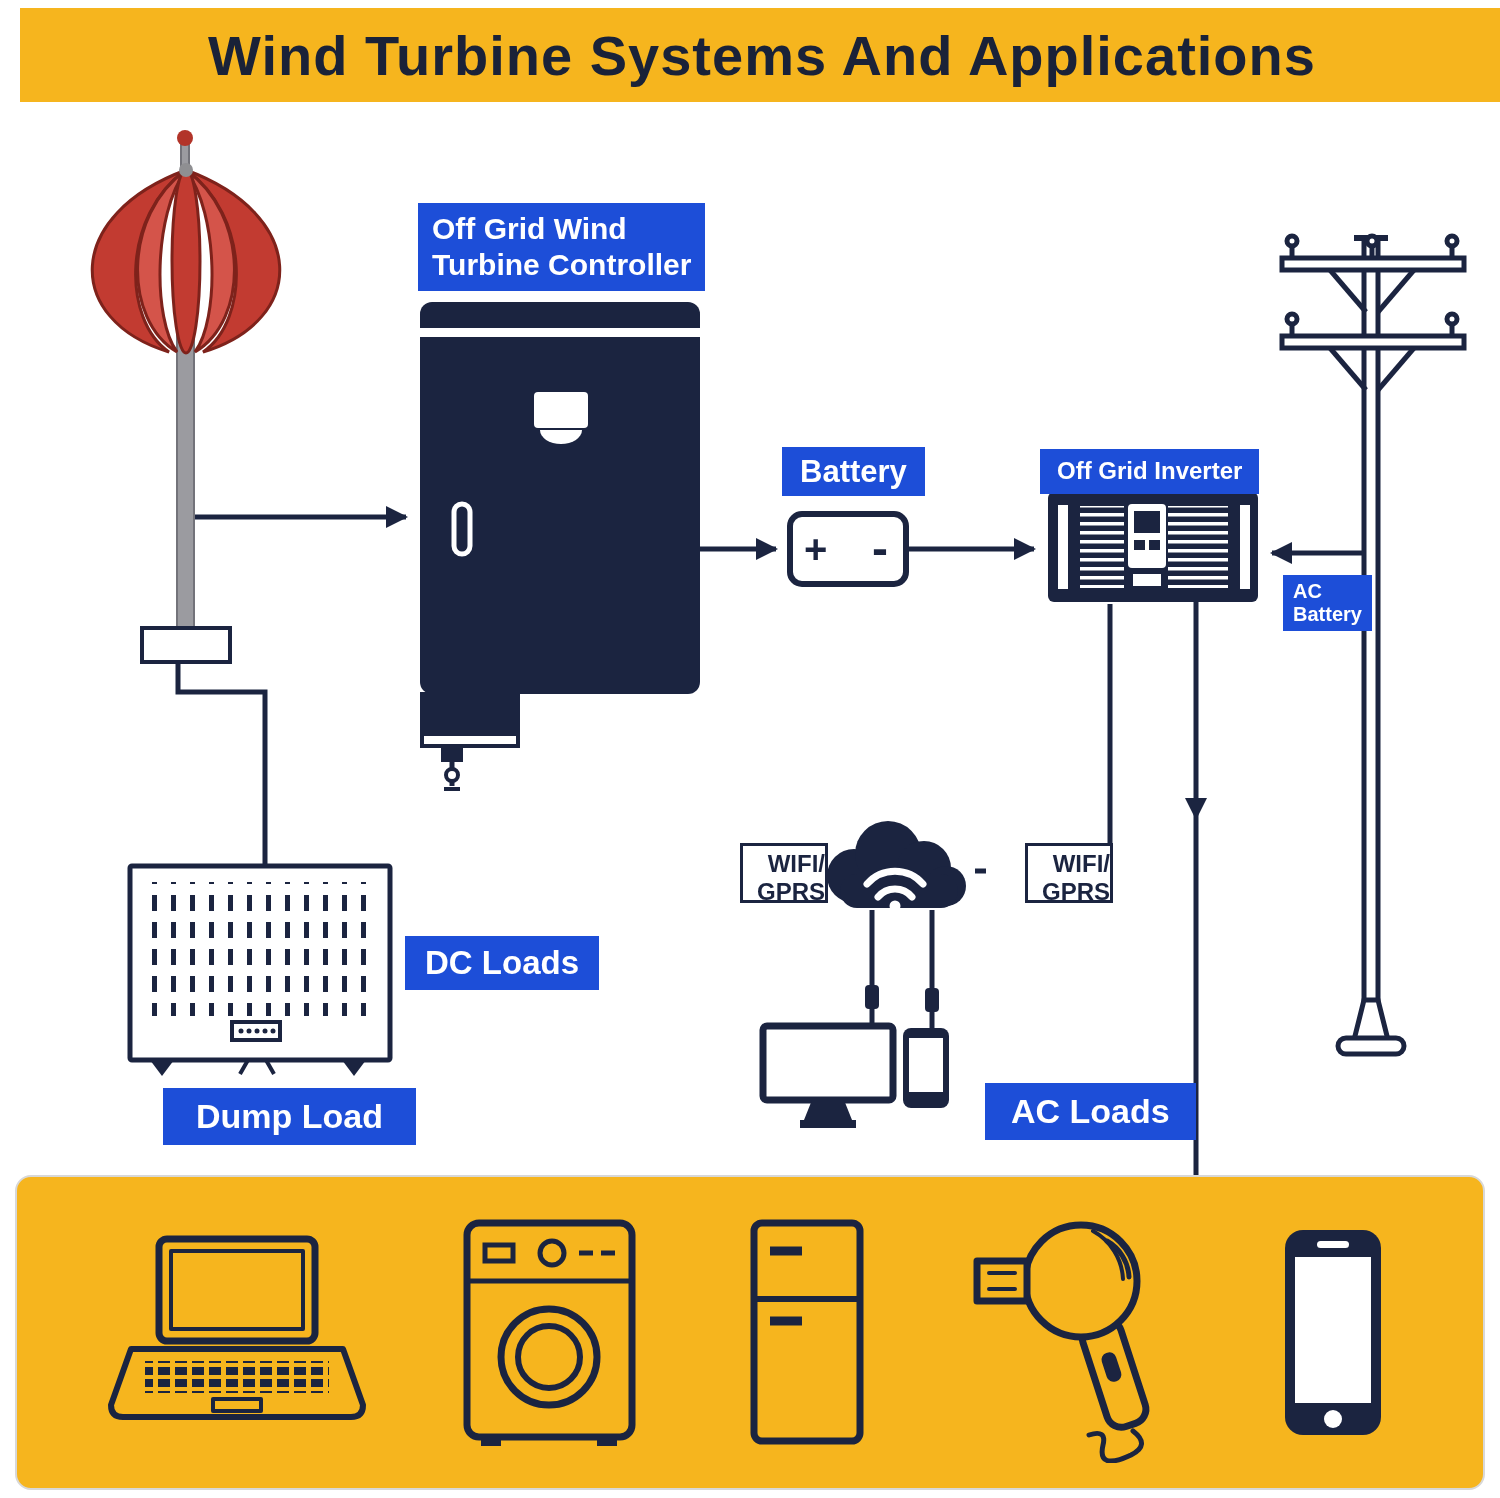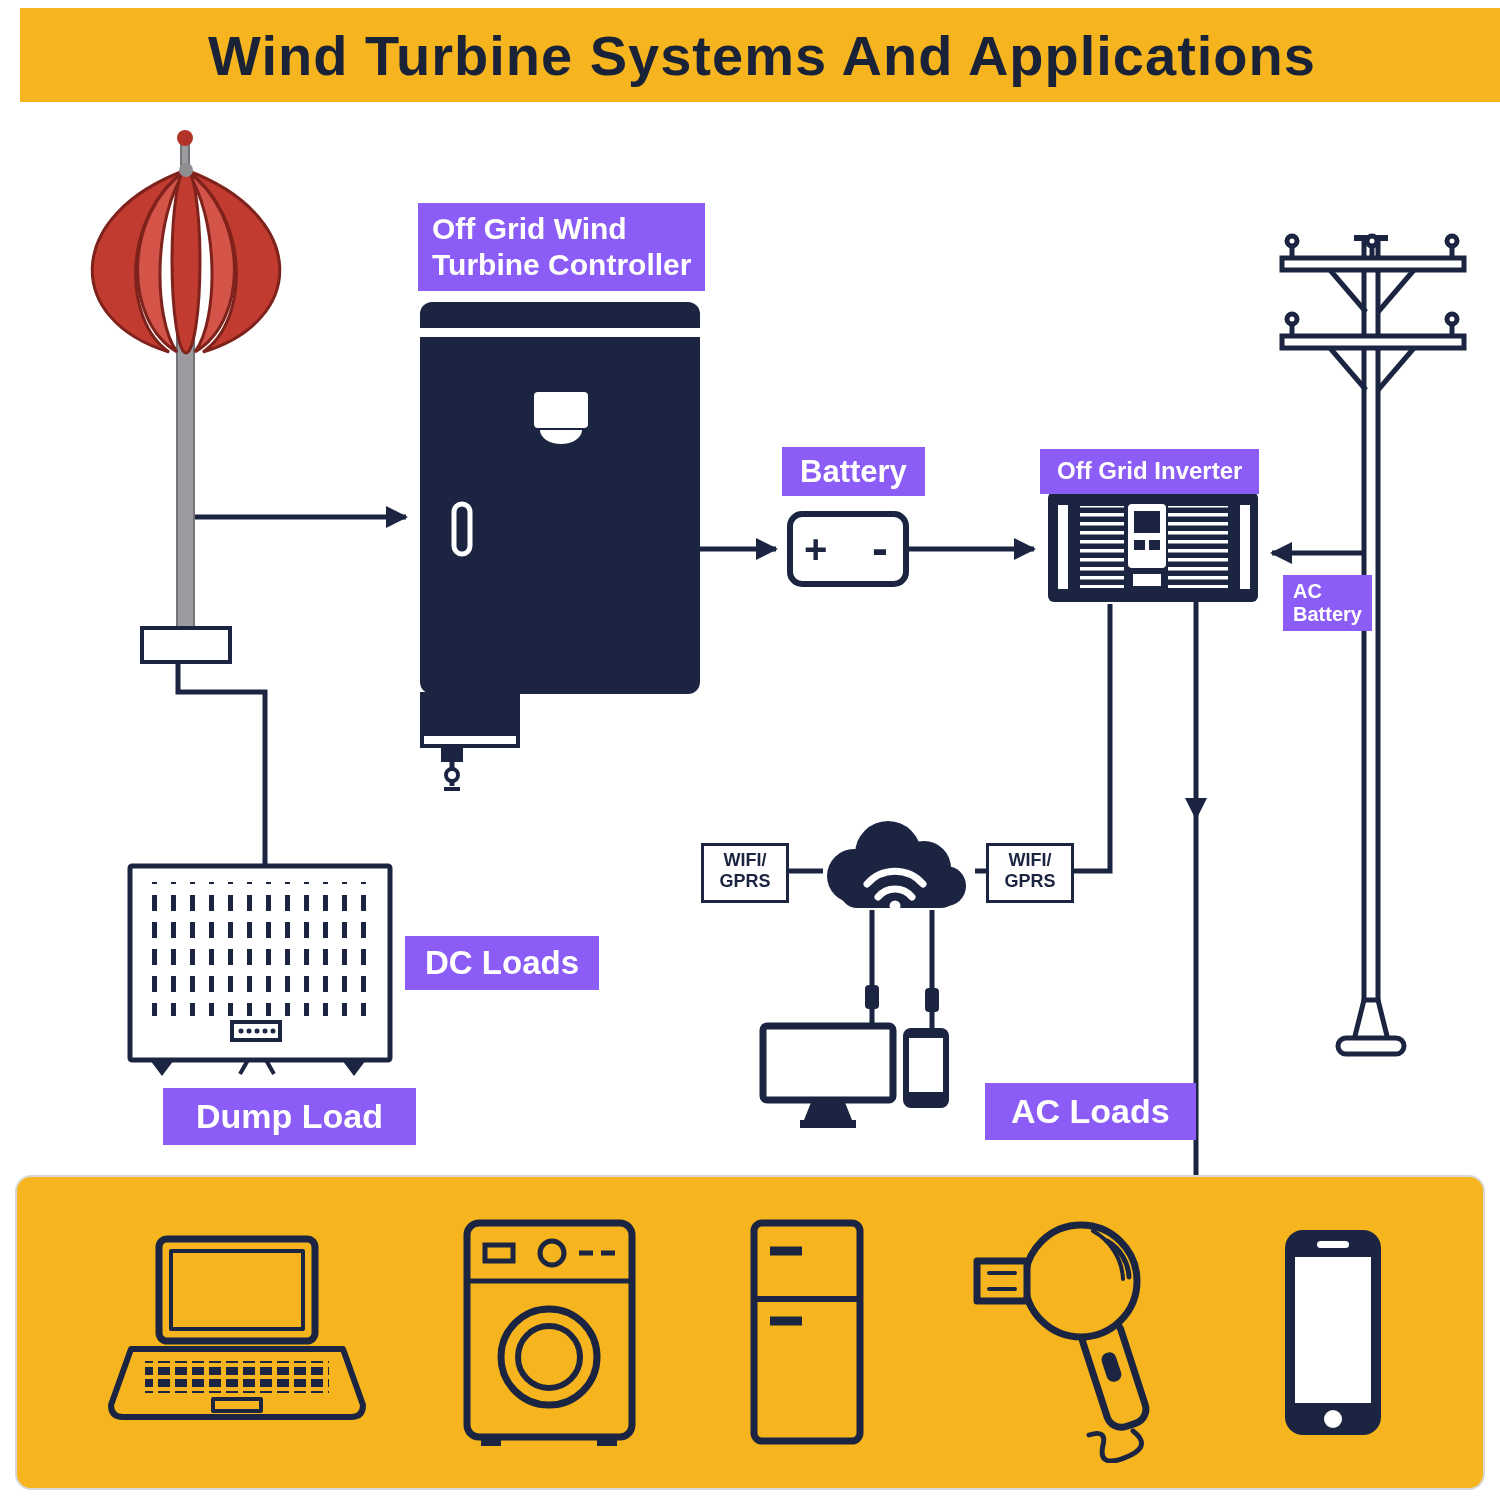--- a/index.html
+++ b/index.html
@@ -8,35 +8,36 @@
     font-family:"Liberation Sans",sans-serif;
   }
   .banner{
     position:absolute;left:20px;top:8px;width:1484px;height:94px;background:#F6B51E;
     display:flex;align-items:center;justify-content:center;
   }
   .banner-title{
     color:#1A2238;font-size:56px;font-weight:bold;letter-spacing:1px;white-space:nowrap;
   }
   .lbl{
-    position:absolute;background:#8b5cf6;color:#ffffff;font-weight:bold;line-height:1.2;
+    position:absolute;background:#1d4ed8;color:#ffffff;font-weight:bold;line-height:1.2;
     white-space:nowrap;
   }
   #controller-label{left:418px;top:203px;font-size:30px;padding:8px 14px;}
   #battery-label{left:782px;top:447px;font-size:31px;padding:6px 18px;}
   #inverter-label{left:1040px;top:449px;font-size:24px;padding:8px 17px;}
   #ac-bypass-label{left:1283px;top:575px;font-size:20px;padding:5px 10px;line-height:1.15;}
   #dc-loads-label{left:405px;top:936px;font-size:33px;padding:7px 20px;}
   #dump-load-label{left:163px;top:1088px;font-size:34px;padding:8px 33px;}
   #ac-loads-label{left:985px;top:1083px;font-size:34px;padding:8px 26px;}
   .lbl span{display:block;}
   .wifi-box{
     position:absolute;width:82px;height:50px;background:#ffffff;border:3px solid #1B2440;
-    color:#1B2440;font-weight:bold;font-size:18px;text-align:center;line-height:1.15;
+    color:#1B2440;font-weight:bold;font-size:24px;text-align:right;line-height:1.15;
     padding-top:4px;
+    margin-left:39px;
   }
   #wifi-left{left:701px;top:843px;}
   #wifi-right{left:986px;top:843px;}
   .overlay{position:absolute;left:0;top:0;}
   .bottom-panel{
     position:absolute;left:15px;top:1175px;width:1470px;height:315px;background:#F6B51E;
     border:2px solid #d8d8d8;border-radius:16px;box-sizing:border-box;
     display:flex;align-items:center;justify-content:space-evenly;
   }
   .appliance{display:flex;align-items:center;justify-content:center;}

